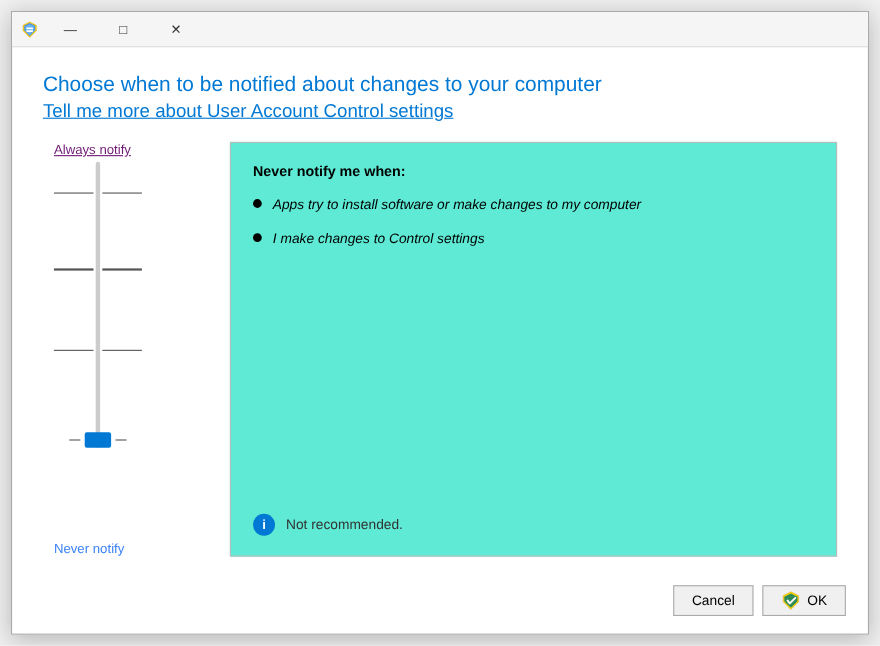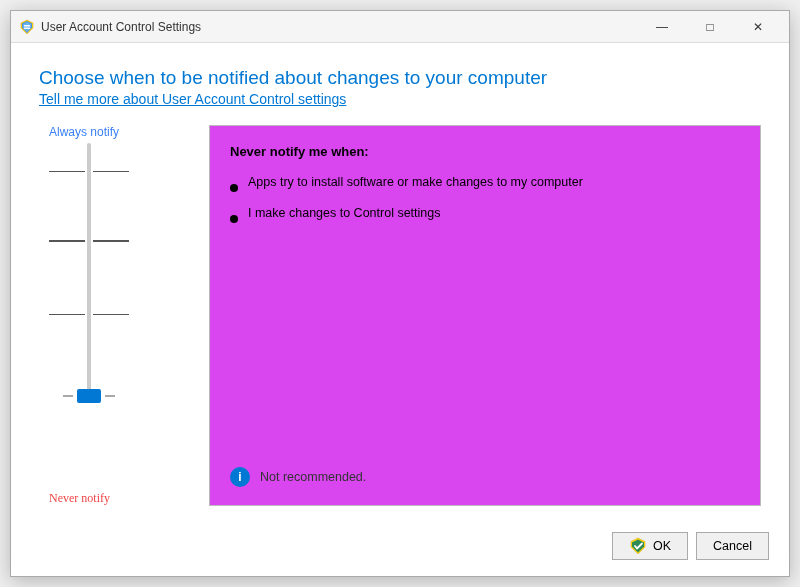--- a/index.html
+++ b/index.html
@@ -85,52 +85,52 @@
       font-size: 12.5px;
       color: #333;
       line-height: 1.5;
       margin-bottom: 4px;
     }
 
     .link {
       color: #0078d4;
       text-decoration: underline;
       cursor: pointer;
-      font-size: 14px;
+      font-size: 17px;
     }
 
     .main-area {
       display: flex;
       flex: 1;
       margin-top: 18px;
       gap: 0;
     }
 
     
     .slider-section {
       width: 160px;
       flex-shrink: 0;
       display: flex;
       flex-direction: column;
       position: relative;
     }
 
     .slider-label-top {
       font-size: 12px;
-      color: #3b82f6;
+      color: #701a75;
       margin-bottom: 4px;
       padding-left: 10px;
+      text-decoration: underline;
     }
 
     .slider-label-bottom {
       font-size: 12px;
-      color: #ef4444;
+      color: #3b82f6;
       margin-top: 4px;
       padding-left: 10px;
-      font-family: Liberation Serif, serif;
     }
 
     .slider-container {
       display: flex;
       flex: 1;
       align-items: stretch;
       position: relative;
       padding-left: 10px;
     }
 
@@ -186,45 +186,46 @@
       background: #555;
       width: 10px;
       top: 50%;
       transform: translateY(-50%);
     }
 
     
     .info-panel {
       flex: 1;
       border: 1px solid #bbb;
-      background: #d946ef;
+      background: #5eead4;
       padding: 18px 20px;
       margin-left: 10px;
       display: flex;
       flex-direction: column;
       min-height: 0;
     }
 
     .info-heading {
       font-weight: 700;
       font-size: 13px;
       margin-bottom: 14px;
     }
 
     .info-list {
       list-style: none;
       margin-bottom: auto;
     }
 
     .info-list li {
       display: flex;
-      align-items: flex-end;
+      align-items: flex-start;
       margin-bottom: 12px;
       font-size: 12.5px;
       line-height: 1.5;
+      font-style: italic;
     }
 
     .bullet {
       width: 8px;
       height: 8px;
       background: #000;
       border-radius: 50%;
       margin-right: 10px;
       margin-top: 4px;
       flex-shrink: 0;
@@ -295,21 +296,20 @@
     <div class="title-bar-icon">
       
       <svg viewBox="0 0 16 16" width="16" height="16">
         <polygon points="8,1 14,4 14,9 8,15 2,9 2,4" fill="#FFD700" stroke="#DAA520" stroke-width="0.5"></polygon>
         <polygon points="8,2 13,4.5 13,8.5 8,14 3,8.5 3,4.5" fill="#4A90E2"></polygon>
         <polygon points="8,3 12,5.2 12,8.8 8,13 4,8.8 4,5.2" fill="#6BB3F0"></polygon>
         <rect x="5" y="6" width="6" height="1.5" fill="#fff" rx="0.5"></rect>
         <rect x="5" y="8.5" width="6" height="1.5" fill="#fff" rx="0.5"></rect>
       </svg>
     </div>
-    <span class="title-bar-title">User Account Control Settings</span>
     <div class="title-bar-controls">
       <button class="title-bar-btn">—</button>
       <button class="title-bar-btn">□</button>
       <button class="title-bar-btn close">✕</button>
     </div>
   </div>
 
   <div class="content">
     <h1 class="page-title">Choose when to be notified about changes to your computer</h1>
     <a class="link">Tell me more about User Account Control settings</a>
@@ -367,26 +367,26 @@
 
         <div class="info-warning">
           <div class="info-icon">i</div>
           <span>Not recommended.</span>
         </div>
       </div>
     </div>
   </div>
 
   <div class="bottom-bar">
+    <button class="btn">
+      <span>Cancel</span>
+    </button>
     <button class="btn btn-ok">
 
       <svg class="shield-icon" viewBox="0 0 18 18" width="18" height="18">
         <polygon points="9,1 16,4.5 16,10 9,17 2,10 2,4.5" fill="#FFD700" stroke="#DAA520" stroke-width="0.5"></polygon>
         <polygon points="9,2.5 15,5.5 15,9.5 9,15.5 3,9.5 3,5.5" fill="#2E8B57"></polygon>
         <polyline points="6,9 8,11.5 13,6.5" fill="none" stroke="#fff" stroke-width="1.8" stroke-linecap="round" stroke-linejoin="round"></polyline>
       </svg>
       <span>OK</span>
     </button>
-    <button class="btn">
-      <span>Cancel</span>
-    </button>
   </div>
 </div>
 
 </body></html>

